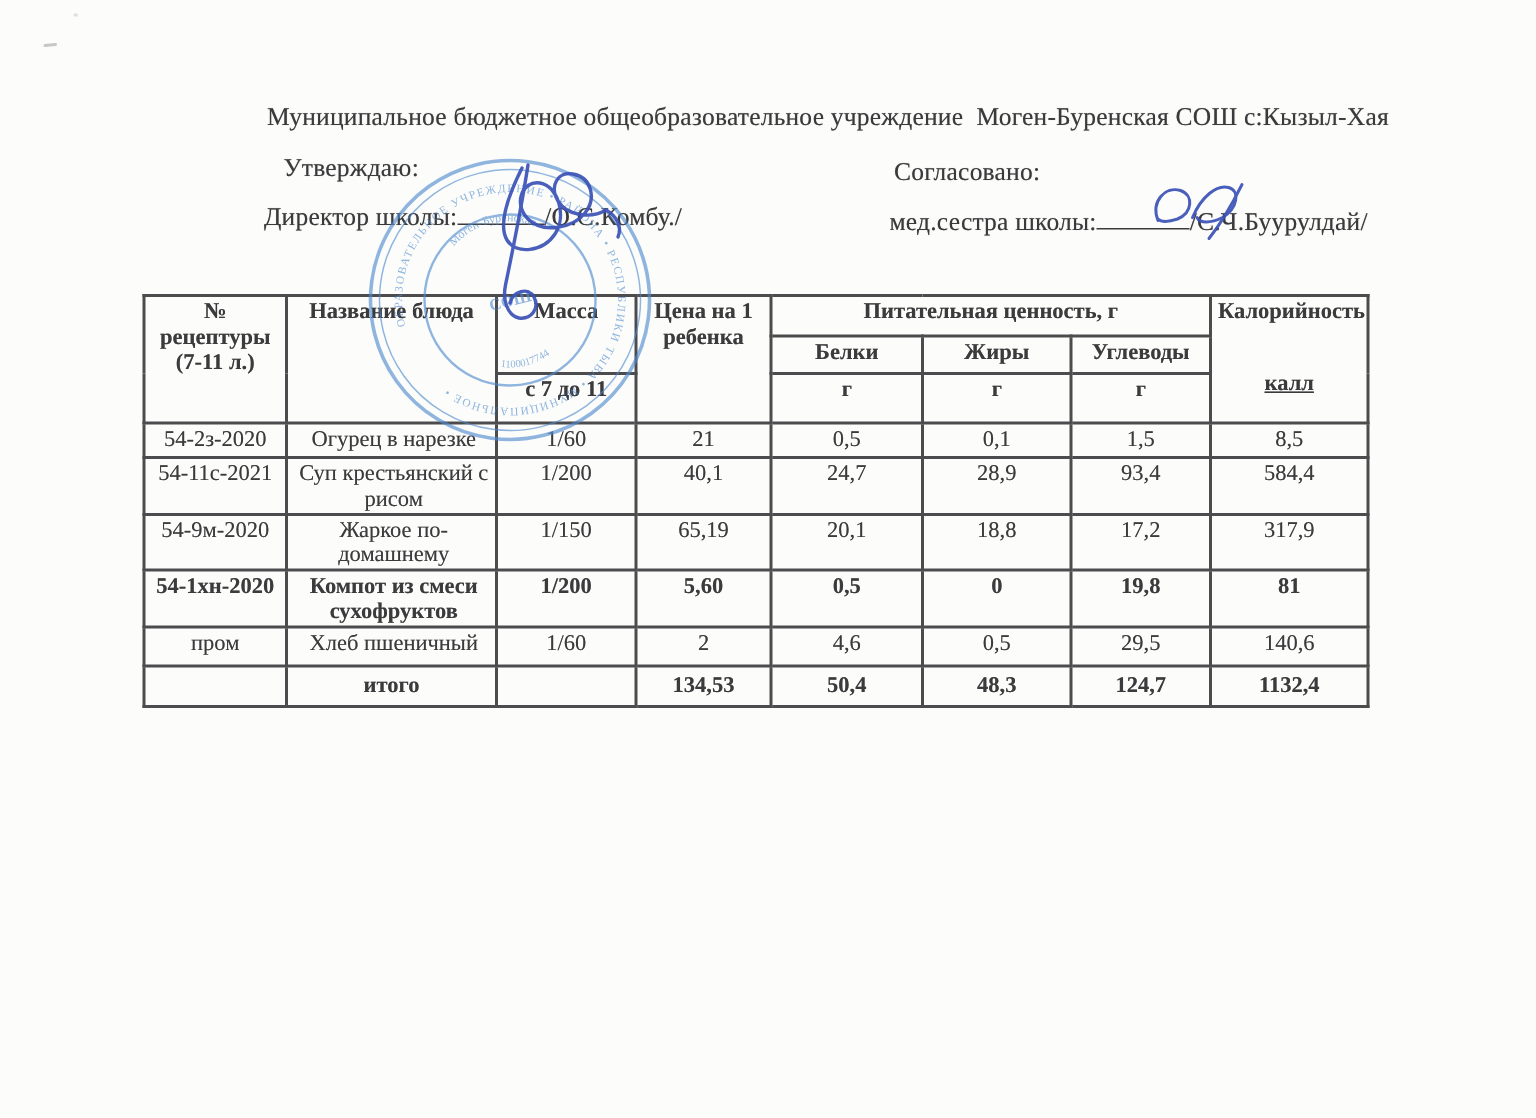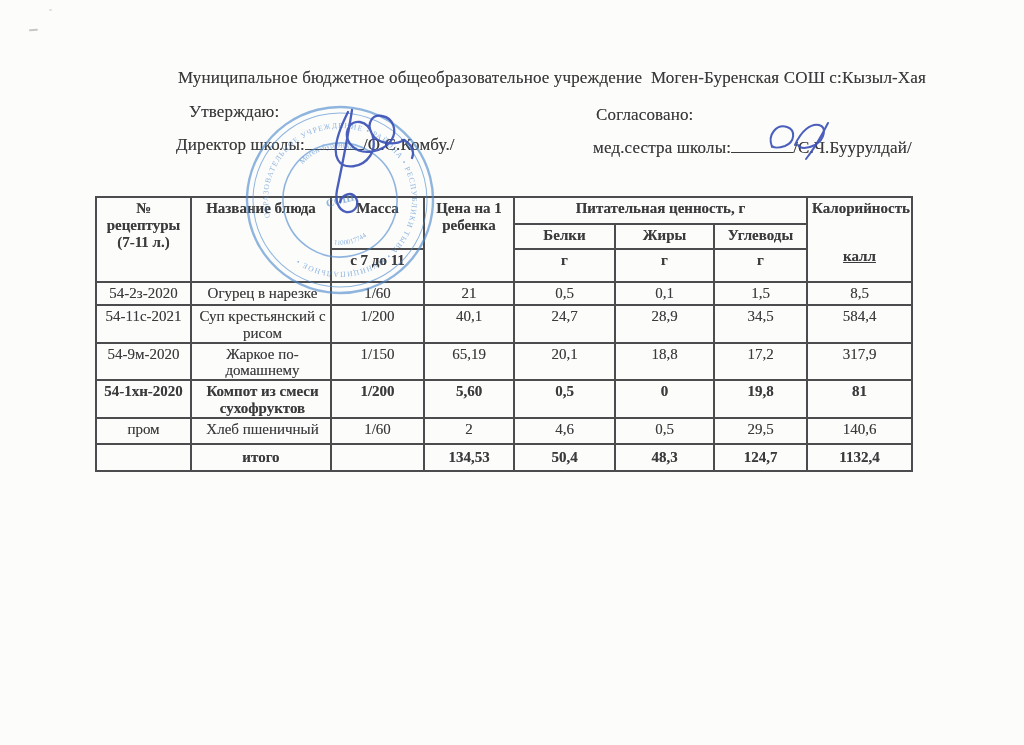--- a/index.html
+++ b/index.html
@@ -129,21 +129,21 @@
       <td>8,5</td>
     </tr>
     <tr class="r2">
       <td>54-11с-2021</td>
       <td class="dish">Суп крестьянский с
 рисом</td>
       <td>1/200</td>
       <td>40,1</td>
       <td>24,7</td>
       <td>28,9</td>
-      <td>34,5</td>
+      <td>93,4</td>
       <td>584,4</td>
     </tr>
     <tr class="r3">
       <td>54-9м-2020</td>
       <td class="dish">Жаркое по-
 домашнему</td>
       <td>1/150</td>
       <td>65,19</td>
       <td>20,1</td>
       <td>18,8</td>

